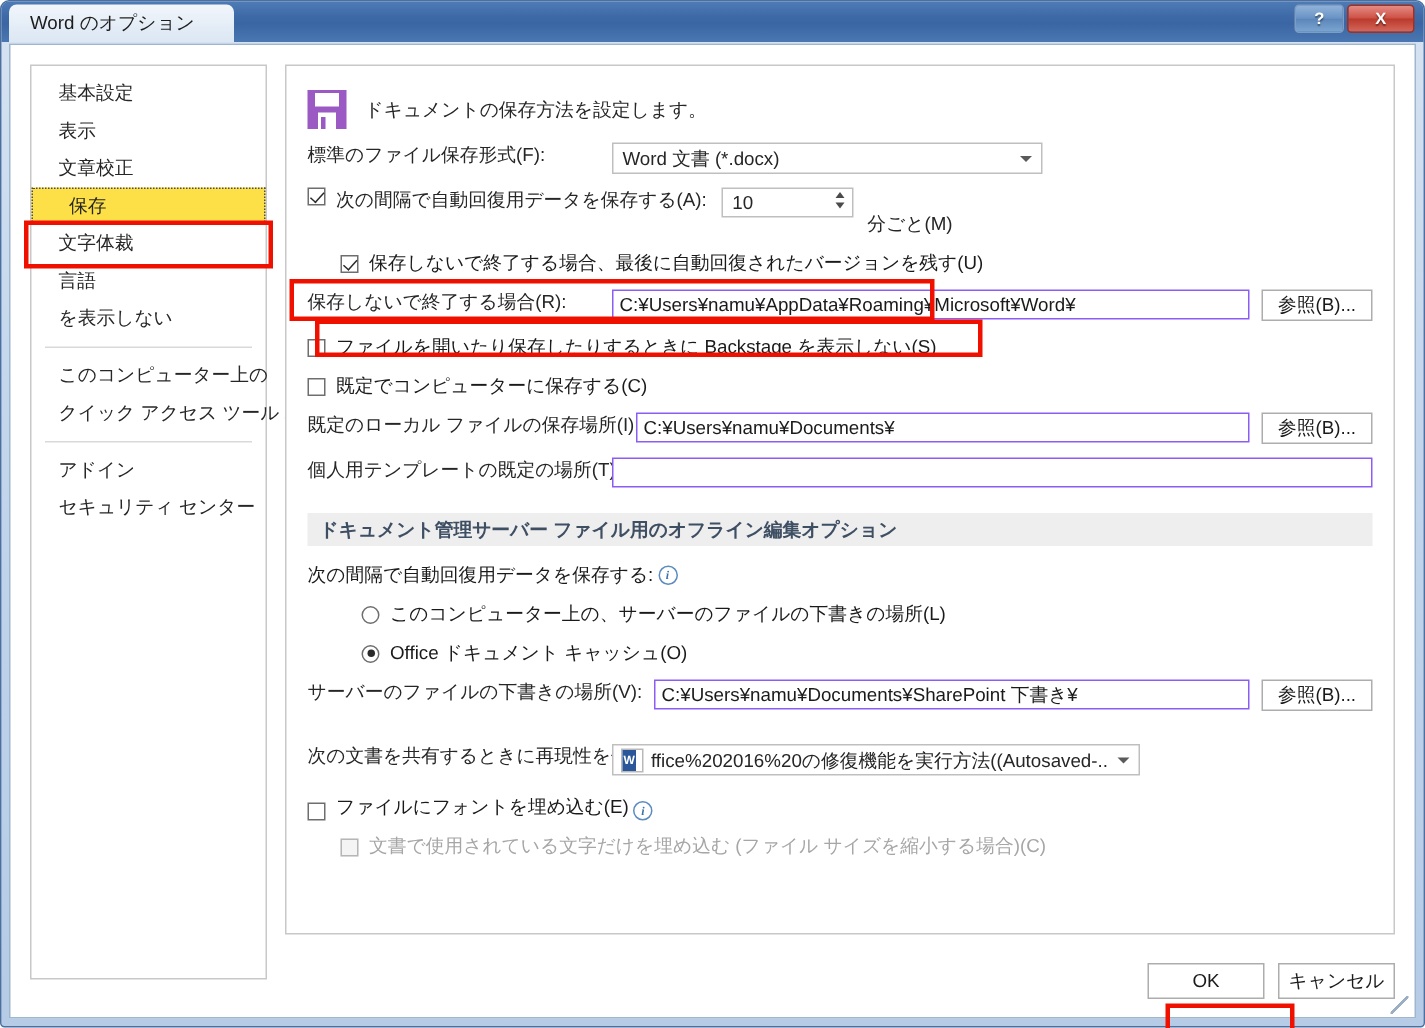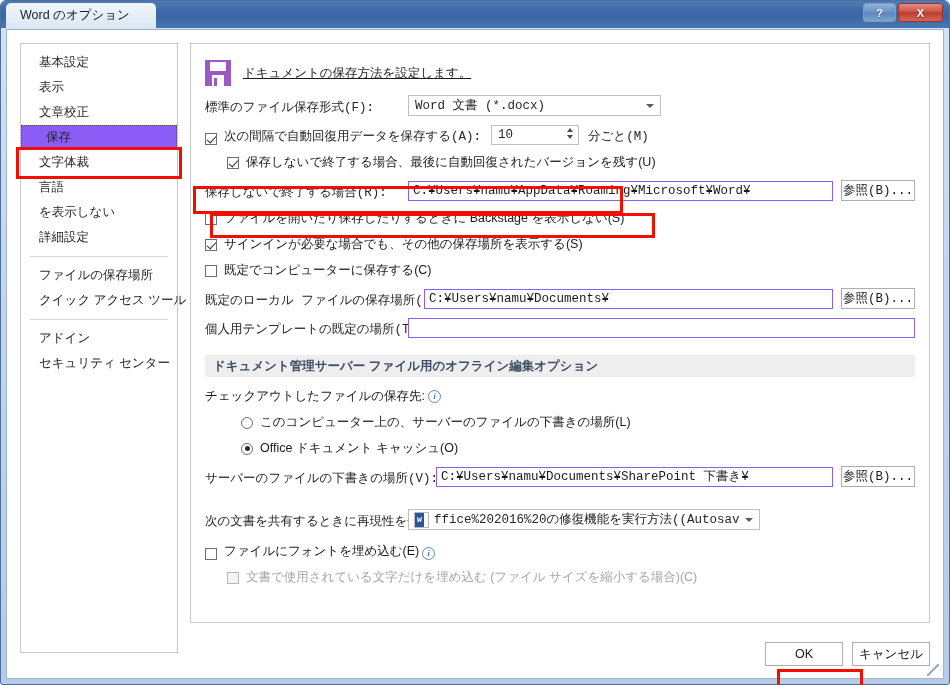--- a/index.html
+++ b/index.html
@@ -67,21 +67,21 @@
     padding-top:6px;
   }
   .nav-item{
     height:25px;line-height:25px;
     padding-left:18px;
     font-size:12.5px;color:#262626;
     white-space:nowrap;
     box-sizing:border-box;
   }
   .nav-item.selected{
-    background:#8b5cf6;
+    background:#fde047;
     border:1px dotted #4d4d4d;
     line-height:23px;
     padding-left:24px;
   }
   .nav-sep{
     height:1px;background:#d9d9d9;
     margin:6px 9px 6px 9px;
   }
   
   .hl-nav{
@@ -93,21 +93,20 @@
   .main{
     position:absolute;left:183px;top:13px;right:13px;bottom:55px;
     border:1px solid #c8c8c8;
     background:#ffffff;
     box-sizing:border-box;
     overflow:hidden;
   }
   .intro{
     display:flex;align-items:center;gap:12px;
     padding:16px 0 0 14px;
-    text-decoration:underline;
   }
   .intro-text{font-size:12.5px;color:#262626;}
   .floppy{
     width:26px;height:26px;background:#9b59c4;position:relative;flex:none;
   }
   .floppy:before{
     content:"";position:absolute;left:5px;top:2px;width:16px;height:9px;background:#ffffff;
   }
   .floppy:after{
     content:"";position:absolute;left:7px;top:15px;width:12px;height:11px;background:#ffffff;
@@ -121,23 +120,23 @@
     background:#eeeeee;
     height:22px;line-height:22px;
     padding-left:8px;
     font-size:12.5px;font-weight:bold;color:#3f4f63;
     box-sizing:border-box;
   }
 
   .rows{position:relative;padding:0 14px;}
 
   .row{
-    display:flex;align-items:flex-end;
+    display:flex;align-items:flex-start;
     margin-top:9px;
-    font-size:12.5px;color:#262626;font-family:Liberation Mono, monospace;
+    font-size:12.5px;color:#262626;
   }
   .lbl{width:203px;flex:none;white-space:nowrap;}
 
   
   .tbox{
     height:20px;line-height:19px;
     border:1px solid #8b5cf6;
     background:#ffffff;
     font-size:12.5px;color:#1a1a1a;
     padding:0 4px;
@@ -257,23 +256,22 @@
   <div class="dialog">
 
     <div class="sidebar">
       <div class="nav-item">基本設定</div>
       <div class="nav-item">表示</div>
       <div class="nav-item">文章校正</div>
       <div class="nav-item selected">保存</div>
       <div class="nav-item">文字体裁</div>
       <div class="nav-item">言語</div>
       <div class="nav-item">を表示しない</div>
-      <div class="nav-item">詳細設定</div>
       <div class="nav-sep"></div>
-      <div class="nav-item">ファイルの保存場所</div>
+      <div class="nav-item">このコンピューター上の</div>
       <div class="nav-item">クイック アクセス ツール バー</div>
       <div class="nav-sep"></div>
       <div class="nav-item">アドイン</div>
       <div class="nav-item">セキュリティ センター</div>
     </div>
     <div class="hl-nav"></div>
 
     <div class="main">
 
       <div class="intro">
@@ -281,59 +279,55 @@
             <i></i>
           </div>
         <div class="intro-text">ドキュメントの保存方法を設定します。</div>
       </div>
 
 
       <div class="rows">
 
         <div class="row">
           <div class="lbl">標準のファイル保存形式(F):</div>
-          <div class="combo" style="width:253px;">
+          <div class="combo" style="width:287px;">
             <span>Word 文書 (*.docx)</span>
             <span class="arr"></span>
           </div>
         </div>
 
         <div class="row">
           <div class="cb checked"></div>
           <div style="white-space:nowrap;margin-right:10px;">次の間隔で自動回復用データを保存する(A):</div>
           <div class="spin">
             <span>10</span>
             <span class="arrows">
               <span class="up"></span>
               <span class="dn"></span>
             </span>
           </div>
-          <div style="margin-left:9px;white-space:nowrap;">分ごと(M)</div>
+          <div style="margin-left:9px;white-space:nowrap;margin-top:16px;">分ごと(M)</div>
         </div>
 
         <div class="chkrow" style="padding-left:22px;">
           <div class="cb checked"></div>
           <div>保存しないで終了する場合、最後に自動回復されたバージョンを残す(U)</div>
         </div>
 
         <div class="row">
           <div class="lbl">保存しないで終了する場合(R):</div>
           <div class="tbox" style="width:430px;">C:¥Users¥namu¥AppData¥Roaming¥Microsoft¥Word¥</div>
           <div class="btn" style="margin-left:8px;">参照(B)...</div>
         </div>
 
         <div class="chkrow">
           <div class="cb"></div>
           <div>ファイルを開いたり保存したりするときに Backstage を表示しない(S)</div>
         </div>
 
-        <div class="chkrow">
-          <div class="cb checked"></div>
-          <div>サインインが必要な場合でも、その他の保存場所を表示する(S)</div>
-        </div>
 
         <div class="chkrow">
           <div class="cb"></div>
           <div>既定でコンピューターに保存する(C)</div>
         </div>
 
         <div class="row">
           <div class="lbl">既定のローカル ファイルの保存場所(I):</div>
           <div class="tbox" style="width:430px;margin-left:16px;">C:¥Users¥namu¥Documents¥</div>
           <div class="btn" style="margin-left:8px;">参照(B)...</div>
@@ -342,21 +336,21 @@
         <div class="row">
           <div class="lbl">個人用テンプレートの既定の場所(T):</div>
           <div class="tbox" style="width:516px;"></div>
         </div>
       </div>
 
       <div class="sec-band">ドキュメント管理サーバー ファイル用のオフライン編集オプション</div>
 
       <div class="rows">
         <div class="chkrow" style="margin-top:11px;">
-          <span>チェックアウトしたファイルの保存先:</span>
+          <span>次の間隔で自動回復用データを保存する:</span>
           <span class="info">i</span>
         </div>
 
         <div class="chkrow" style="padding-left:36px;">
           <div class="rb"></div>
           <div>このコンピューター上の、サーバーのファイルの下書きの場所(L)</div>
         </div>
 
         <div class="chkrow" style="padding-left:36px;">
           <div class="rb sel"></div>

